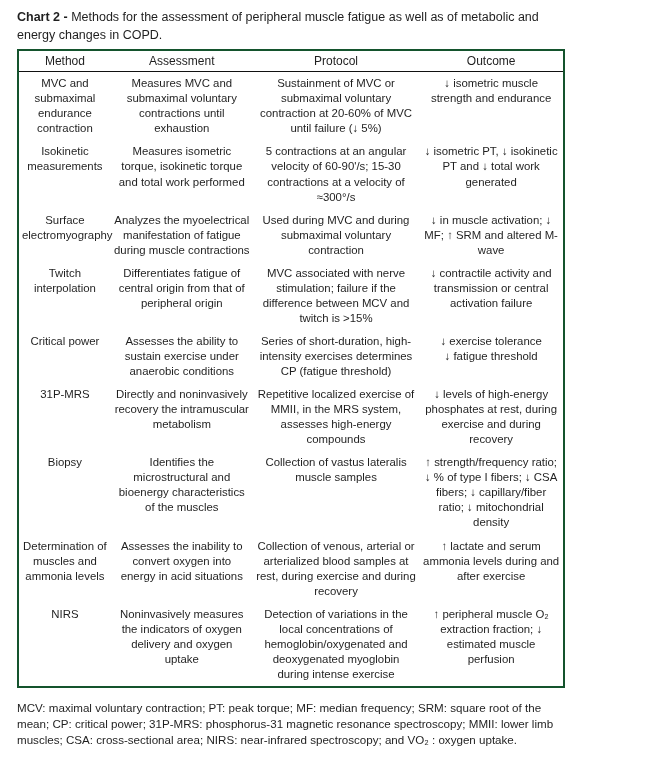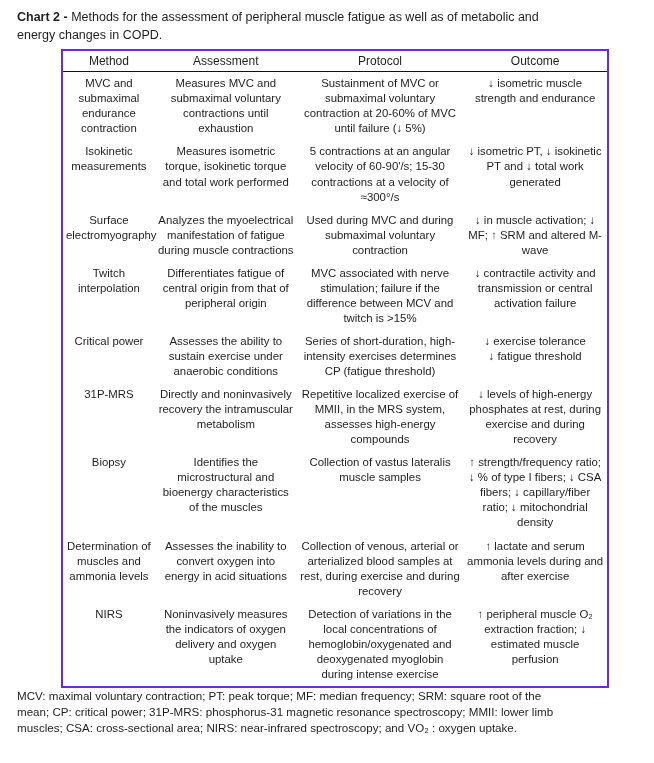--- a/index.html
+++ b/index.html
@@ -19,22 +19,21 @@
     font-size: 12.5px;
     line-height: 1.45;
     margin-bottom: 5px;
     text-align: left;
   }
   .chart-title .title-label { font-weight: bold; }
   table.methods-table {
     width: 100%;
     border-collapse: collapse;
     table-layout: fixed;
-    border: 2px solid #6d28d9;
-    margin-left: 44px;
+    border: 2px solid #14532d;
   }
   table.methods-table col.c-method   { width: 17%; }
   table.methods-table col.c-assess   { width: 26%; }
   table.methods-table col.c-protocol { width: 30.5%; }
   table.methods-table col.c-outcome  { width: 26.5%; }
   table.methods-table th {
     font-weight: normal;
     font-size: 12px;
     padding: 3px 2px;
     border-bottom: 1.5px solid #111;
@@ -45,21 +44,21 @@
     font-size: 11.4px;
     line-height: 1.32;
     padding: 4px 3px 4px 3px;
     text-align: center;
     vertical-align: top;
     white-space: pre-line;
   }
   .footnote {
     font-size: 11.6px;
     line-height: 1.4;
-    margin-top: 0;
+    margin-top: 12px;
     text-align: left;
   }
 </style>
 </head>
 <body>
 
 <div class="page">
 
   <p class="chart-title"><span class="title-label">Chart 2 -</span><span> Methods for the assessment of peripheral muscle fatigue as well as of metabolic and energy changes in COPD.</span></p>
 

